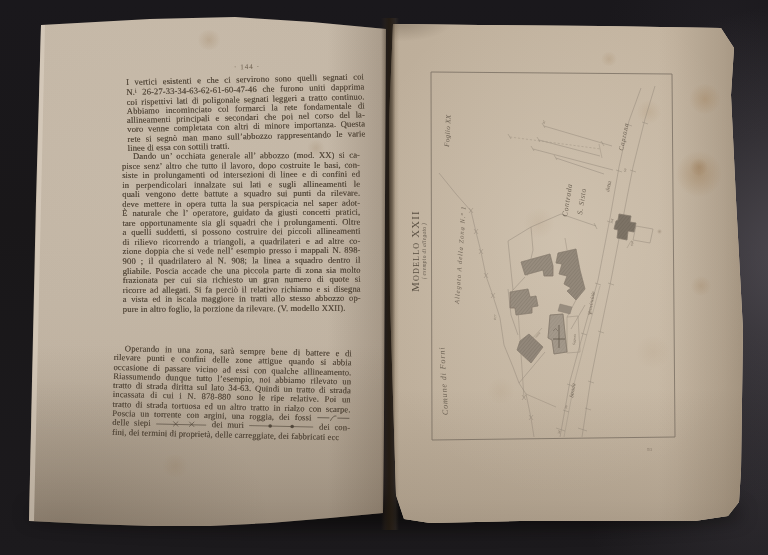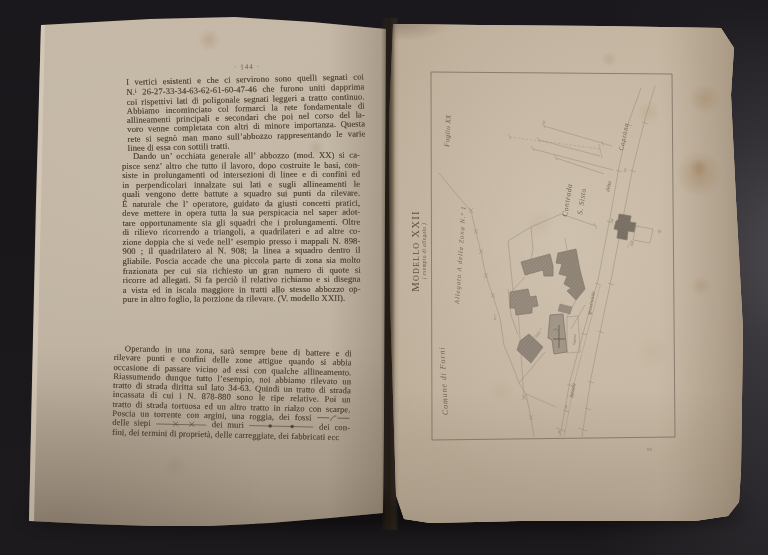--- a/index.html
+++ b/index.html
@@ -71,23 +71,24 @@
 <div>rete si segnò man mano sull’abbozzo rappresentando le varie</div>
 <div class="last">linee di essa con sottili tratti.</div>
 </div>
 
 <div class="txt" id="p2" style="left:122px;top:152px;transform:rotate(-0.3deg);transform-origin:0 0;">
 <div style="text-indent:11px">Dando un’ occhiata generale all’ abbozzo (mod. XX) si ca-</div>
 <div>pisce senz’ altro che tutto il lavoro, dopo costruite le basi, con-</div>
 <div>siste in prolungamenti od intersezioni di linee e di confini ed</div>
 <div>in perpendicolari innalzate sui lati e sugli allineamenti le</div>
 <div>quali vengono dette battute a squadro sui punti da rilevare.</div>
+<div>deve mettere in opera tutta la sua perspicacia nel saper adot-</div>
 <div>È naturale che l’ operatore, guidato da giusti concetti pratici,</div>
-<div>deve mettere in opera tutta la sua perspicacia nel saper adot-</div>
 <div>tare opportunamente sia gli squadri che i prolungamenti. Oltre</div>
+<div>a quelli suddetti, si possono costruire dei piccoli allineamenti</div>
 <div>di rilievo ricorrendo a triangoli, a quadrilateri e ad altre co-</div>
 <div>zione doppia che si vede nell’ esempio presso i mappali N. 898-</div>
 <div>900 ; il quadrilatero al N. 908; la linea a squadro dentro il</div>
 <div>gliabile. Poscia accade che una piccola parte di zona sia molto</div>
 <div>frazionata per cui sia richiesto un gran numero di quote si</div>
 <div>ricorre ad allegati. Si fa perciò il relativo richiamo e si disegna</div>
 <div>a vista ed in iscala maggiore in tratti allo stesso abbozzo op-</div>
 <div class="last">pure in altro foglio, la porzione da rilevare. (V. modello XXII).</div>
 </div>
 

